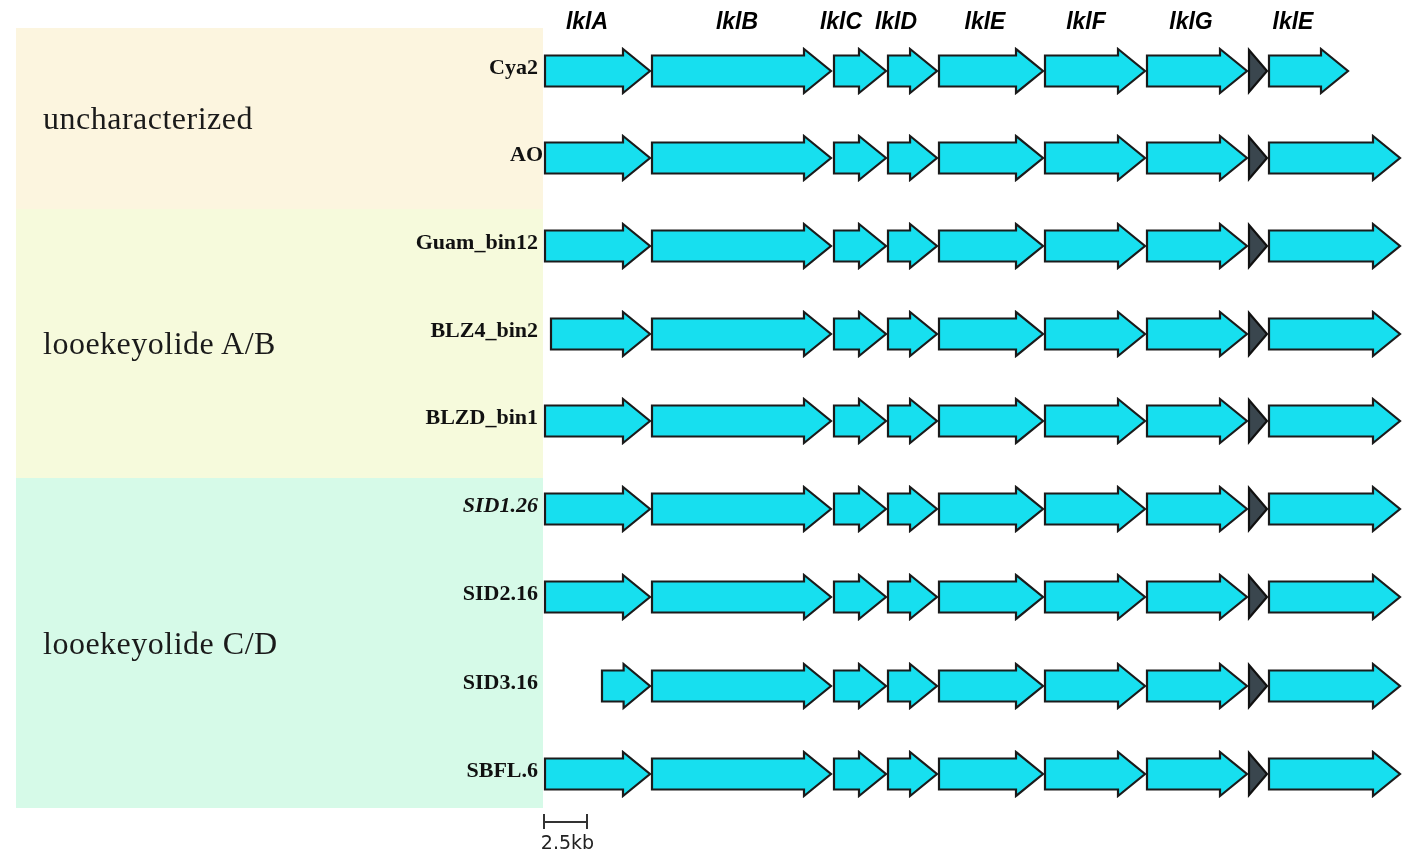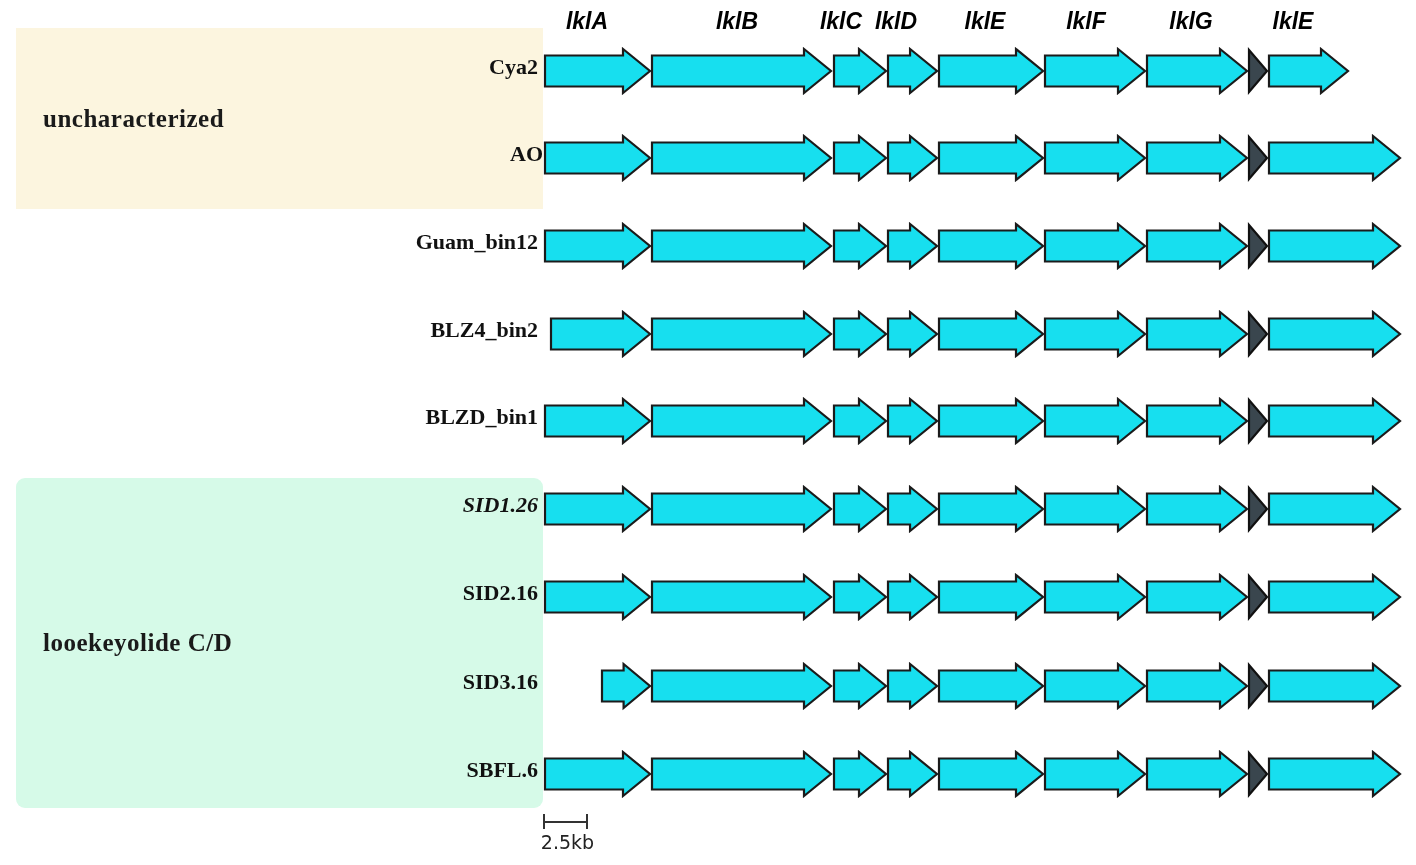--- a/index.html
+++ b/index.html
@@ -11,25 +11,24 @@
     font-family:"Liberation Serif", serif;
   }
   .group-section{
     position:absolute;
     left:16px;width:527px;
     display:flex;align-items:center;
     box-sizing:border-box;
     padding-left:27px;
   }
   .group-label{
-    font-size:25px;
+    font-size:32px;
     color:#1a1a1a;
     letter-spacing:0.5px;
     white-space:nowrap;
-    font-weight:bold;
   }
   .row-label{
     position:absolute;
     left:0;width:538px;
     text-align:right;
     font-weight:bold;
     font-size:22px;
     color:#111;
     white-space:nowrap;
   }
@@ -56,21 +55,24 @@
   }
 </style>
 </head>
 <body>
 
 <div class="canvas">
 
   <div class="group-section" id="group-0" style="top: 28px; height: 181px; background: rgb(252, 245, 223);">
     <span class="group-label">uncharacterized</span>
   </div>
-  <div class="group-section" id="group-2" style="top: 478px; height: 330px; background: rgb(214, 250, 232); border-radius: 9px;">
+  <div class="group-section" id="group-1" style="top: 209px; height: 269px; background: rgb(246, 250, 220);">
+    <span class="group-label">looekeyolide A/B</span>
+  </div>
+  <div class="group-section" id="group-2" style="top: 478px; height: 330px; background: rgb(214, 250, 232);">
     <span class="group-label">looekeyolide C/D</span>
   </div>
 
   <div id="gene-header">
       <div class="gene-label" style="left: 587px;">lklA</div>
       <div class="gene-label" style="left: 737px;">lklB</div>
       <div class="gene-label" style="left: 841px;">lklC</div>
       <div class="gene-label" style="left: 896px;">lklD</div>
       <div class="gene-label" style="left: 985px;">lklE</div>
       <div class="gene-label" style="left: 1086px;">lklF</div>

